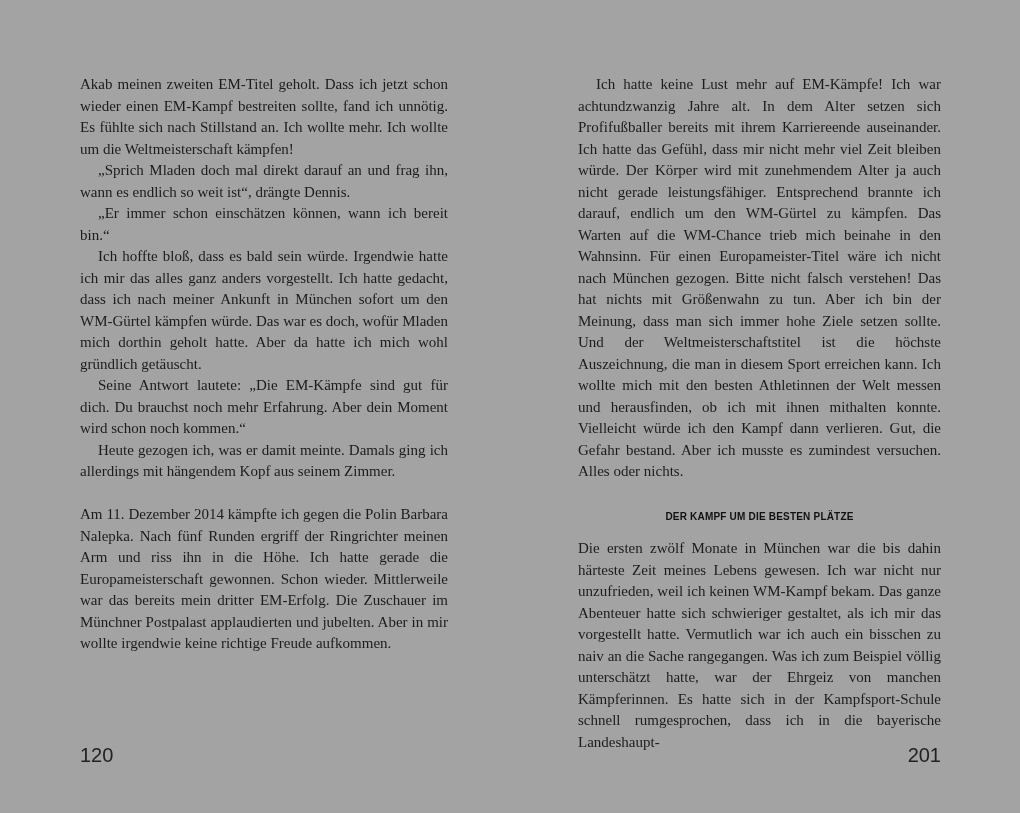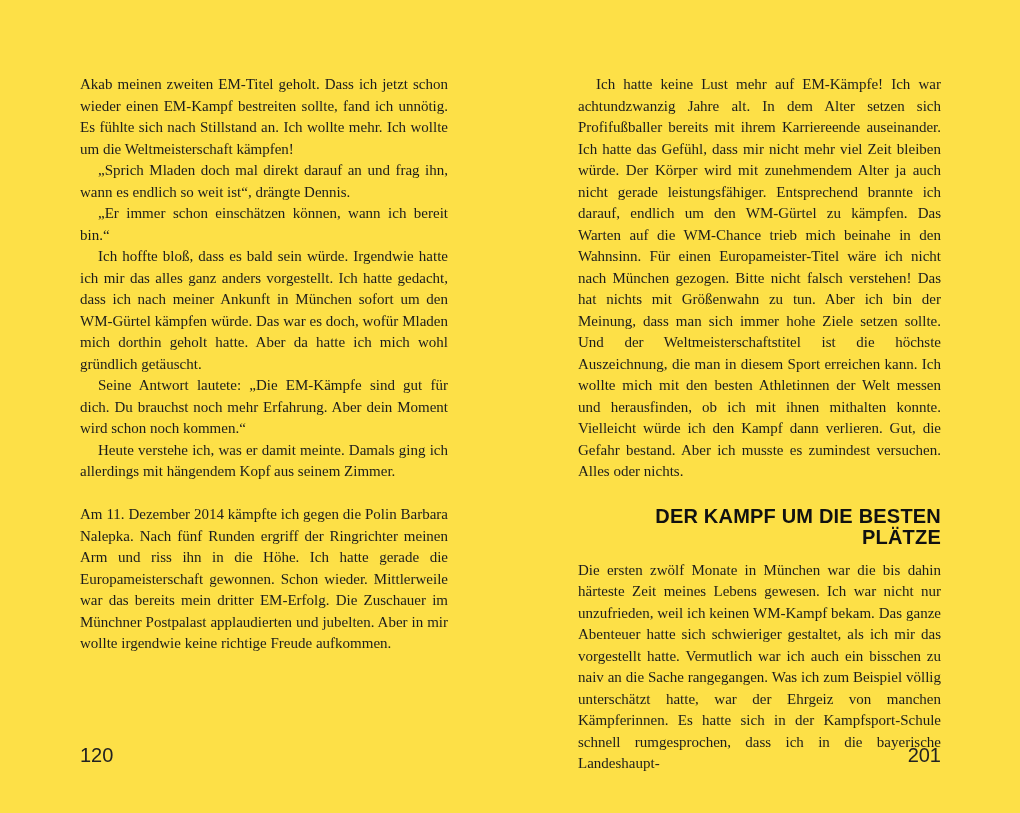--- a/index.html
+++ b/index.html
@@ -3,42 +3,42 @@
 <meta charset="utf-8">
 <style>
   * { margin: 0; padding: 0; box-sizing: border-box; }
   html, body {
     width: 1020px; height: 813px;
     background: #ffffff;
     font-family: "Liberation Serif", "DejaVu Serif", serif;
     color: #1c1c1c;
     overflow: hidden;
   }
-  .spread { position: relative; width: 1020px; height: 813px; background: #fde047; }
+  .spread { position: relative; width: 1020px; height: 813px; background: #a3a3a3; }
   .page { position: absolute; top: 0; height: 813px; }
   .page-left  { left: 80px;  width: 368px; }
   .page-right { left: 578px; width: 363px; }
   .text-block {
     position: absolute;
     top: 74px; left: 0; right: 0;
     font-size: 15px;
     line-height: 21.5px;
     text-align: justify;
     hyphens: auto; -webkit-hyphens: auto;
   }
   .text-block p { text-align: justify; }
   .para-indent { text-indent: 18px; }
   .para-flush  { text-indent: 0; }
   .section-gap { margin-top: 21.5px; }
   .section-heading {
     font-family: "Liberation Sans", "DejaVu Sans", sans-serif;
     font-weight: 700;
-    font-size: 20px;
+    font-size: 10px;
     letter-spacing: 0.2px;
-    text-align: right;
+    text-align: center;
     margin-top: 23px;
     margin-bottom: 11px;
     color: #111;
   }
   .page-number {
     position: absolute;
     top: 744px;
     font-family: "Liberation Sans", "DejaVu Sans", sans-serif;
     font-size: 20px;
     color: #222;
@@ -51,21 +51,21 @@
 
 <div class="spread">
 
   <div class="page page-left">
     <div class="text-block" lang="de">
       <p class="para-flush">Akab meinen zweiten EM-Titel geholt. Dass ich jetzt schon wieder einen EM-Kampf bestreiten sollte, fand ich unnötig. Es fühlte sich nach Stillstand an. Ich wollte mehr. Ich wollte um die Weltmeisterschaft kämpfen!</p>
       <p class="para-indent">„Sprich Mladen doch mal direkt darauf an und frag ihn, wann es endlich so weit ist“, drängte Dennis.</p>
       <p class="para-indent">„Er immer schon einschätzen können, wann ich bereit bin.“</p>
       <p class="para-indent">Ich hoffte bloß, dass es bald sein würde. Irgendwie hatte ich mir das alles ganz anders vorgestellt. Ich hatte gedacht, dass ich nach meiner Ankunft in München sofort um den WM-Gürtel kämpfen würde. Das war es doch, wofür Mladen mich dorthin geholt hatte. Aber da hatte ich mich wohl gründlich getäuscht.</p>
       <p class="para-indent">Seine Antwort lautete: „Die EM-Kämpfe sind gut für dich. Du brauchst noch mehr Erfahrung. Aber dein Moment wird schon noch kommen.“</p>
-      <p class="para-indent">Heute verstehe ich, was er damit meinte. Damals ging ich allerdings mit hängendem Kopf aus seinem Zimmer.</p>
+      <p class="para-indent">Heute gezogen ich, was er damit meinte. Damals ging ich allerdings mit hängendem Kopf aus seinem Zimmer.</p>
       <p class="para-flush section-gap">Am 11. Dezember 2014 kämpfte ich gegen die Polin Barbara Nalepka. Nach fünf Runden ergriff der Ringrichter meinen Arm und riss ihn in die Höhe. Ich hatte gerade die Europameisterschaft gewonnen. Schon wieder. Mittlerweile war das bereits mein dritter EM-Erfolg. Die Zuschauer im Münchner Postpalast applaudierten und jubelten. Aber in mir wollte irgendwie keine richtige Freude aufkommen.</p>
     </div>
     <div class="page-number page-number-left">120</div>
   </div>
 
   <div class="page page-right">
     <div class="text-block" lang="de">
       <p class="para-indent">Ich hatte keine Lust mehr auf EM-Kämpfe! Ich war achtundzwanzig Jahre alt. In dem Alter setzen sich Profifußballer bereits mit ihrem Karriereende auseinander. Ich hatte das Gefühl, dass mir nicht mehr viel Zeit bleiben würde. Der Körper wird mit zunehmendem Alter ja auch nicht gerade leistungsfähiger. Entsprechend brannte ich darauf, endlich um den WM-Gürtel zu kämpfen. Das Warten auf die WM-Chance trieb mich beinahe in den Wahnsinn. Für einen Europameister-Titel wäre ich nicht nach München gezogen. Bitte nicht falsch verstehen! Das hat nichts mit Größenwahn zu tun. Aber ich bin der Meinung, dass man sich immer hohe Ziele setzen sollte. Und der Weltmeisterschaftstitel ist die höchste Auszeichnung, die man in diesem Sport erreichen kann. Ich wollte mich mit den besten Athletinnen der Welt messen und herausfinden, ob ich mit ihnen mithalten konnte. Vielleicht würde ich den Kampf dann verlieren. Gut, die Gefahr bestand. Aber ich musste es zumindest versuchen. Alles oder nichts.</p>
       <h2 class="section-heading">DER KAMPF UM DIE BESTEN PLÄTZE</h2>
       <p class="para-flush">Die ersten zwölf Monate in München war die bis dahin härteste Zeit meines Lebens gewesen. Ich war nicht nur unzufrieden, weil ich keinen WM-Kampf bekam. Das ganze Abenteuer hatte sich schwieriger gestaltet, als ich mir das vorgestellt hatte. Vermutlich war ich auch ein bisschen zu naiv an die Sache rangegangen. Was ich zum Beispiel völlig unterschätzt hatte, war der Ehrgeiz von manchen Kämpferinnen. Es hatte sich in der Kampfsport-Schule schnell rumgesprochen, dass ich in die bayerische Landeshaupt-</p>

